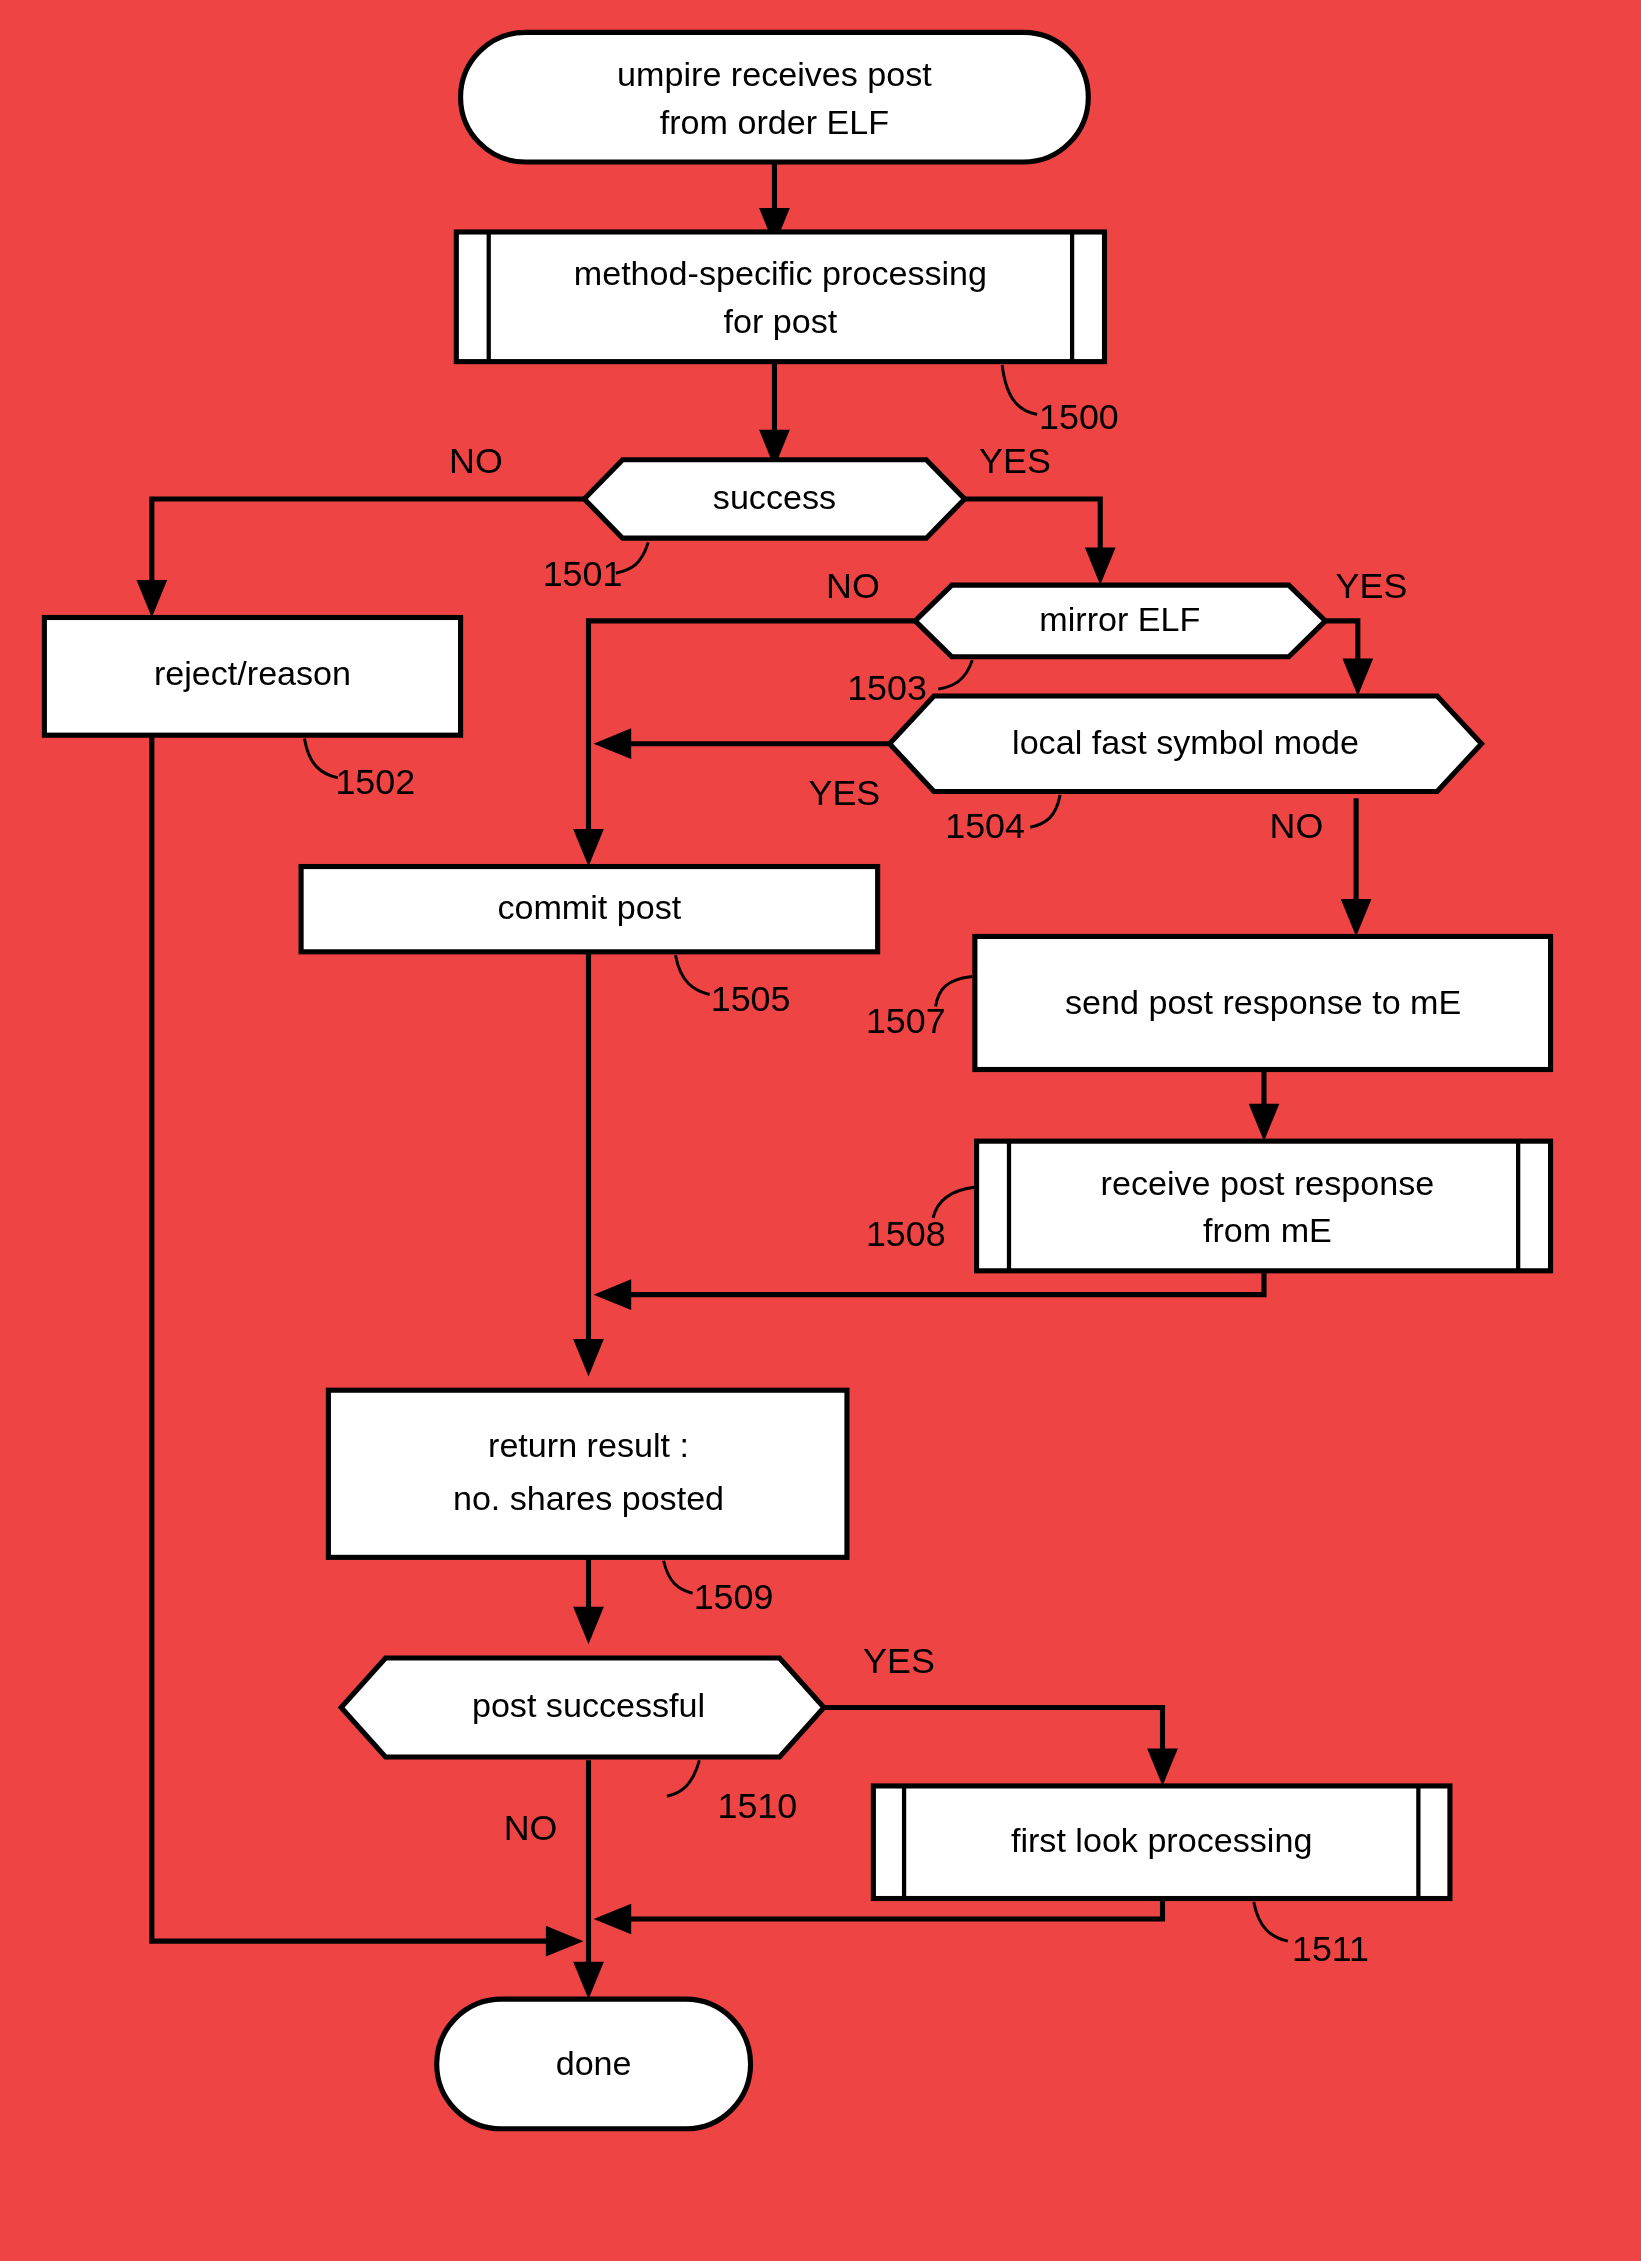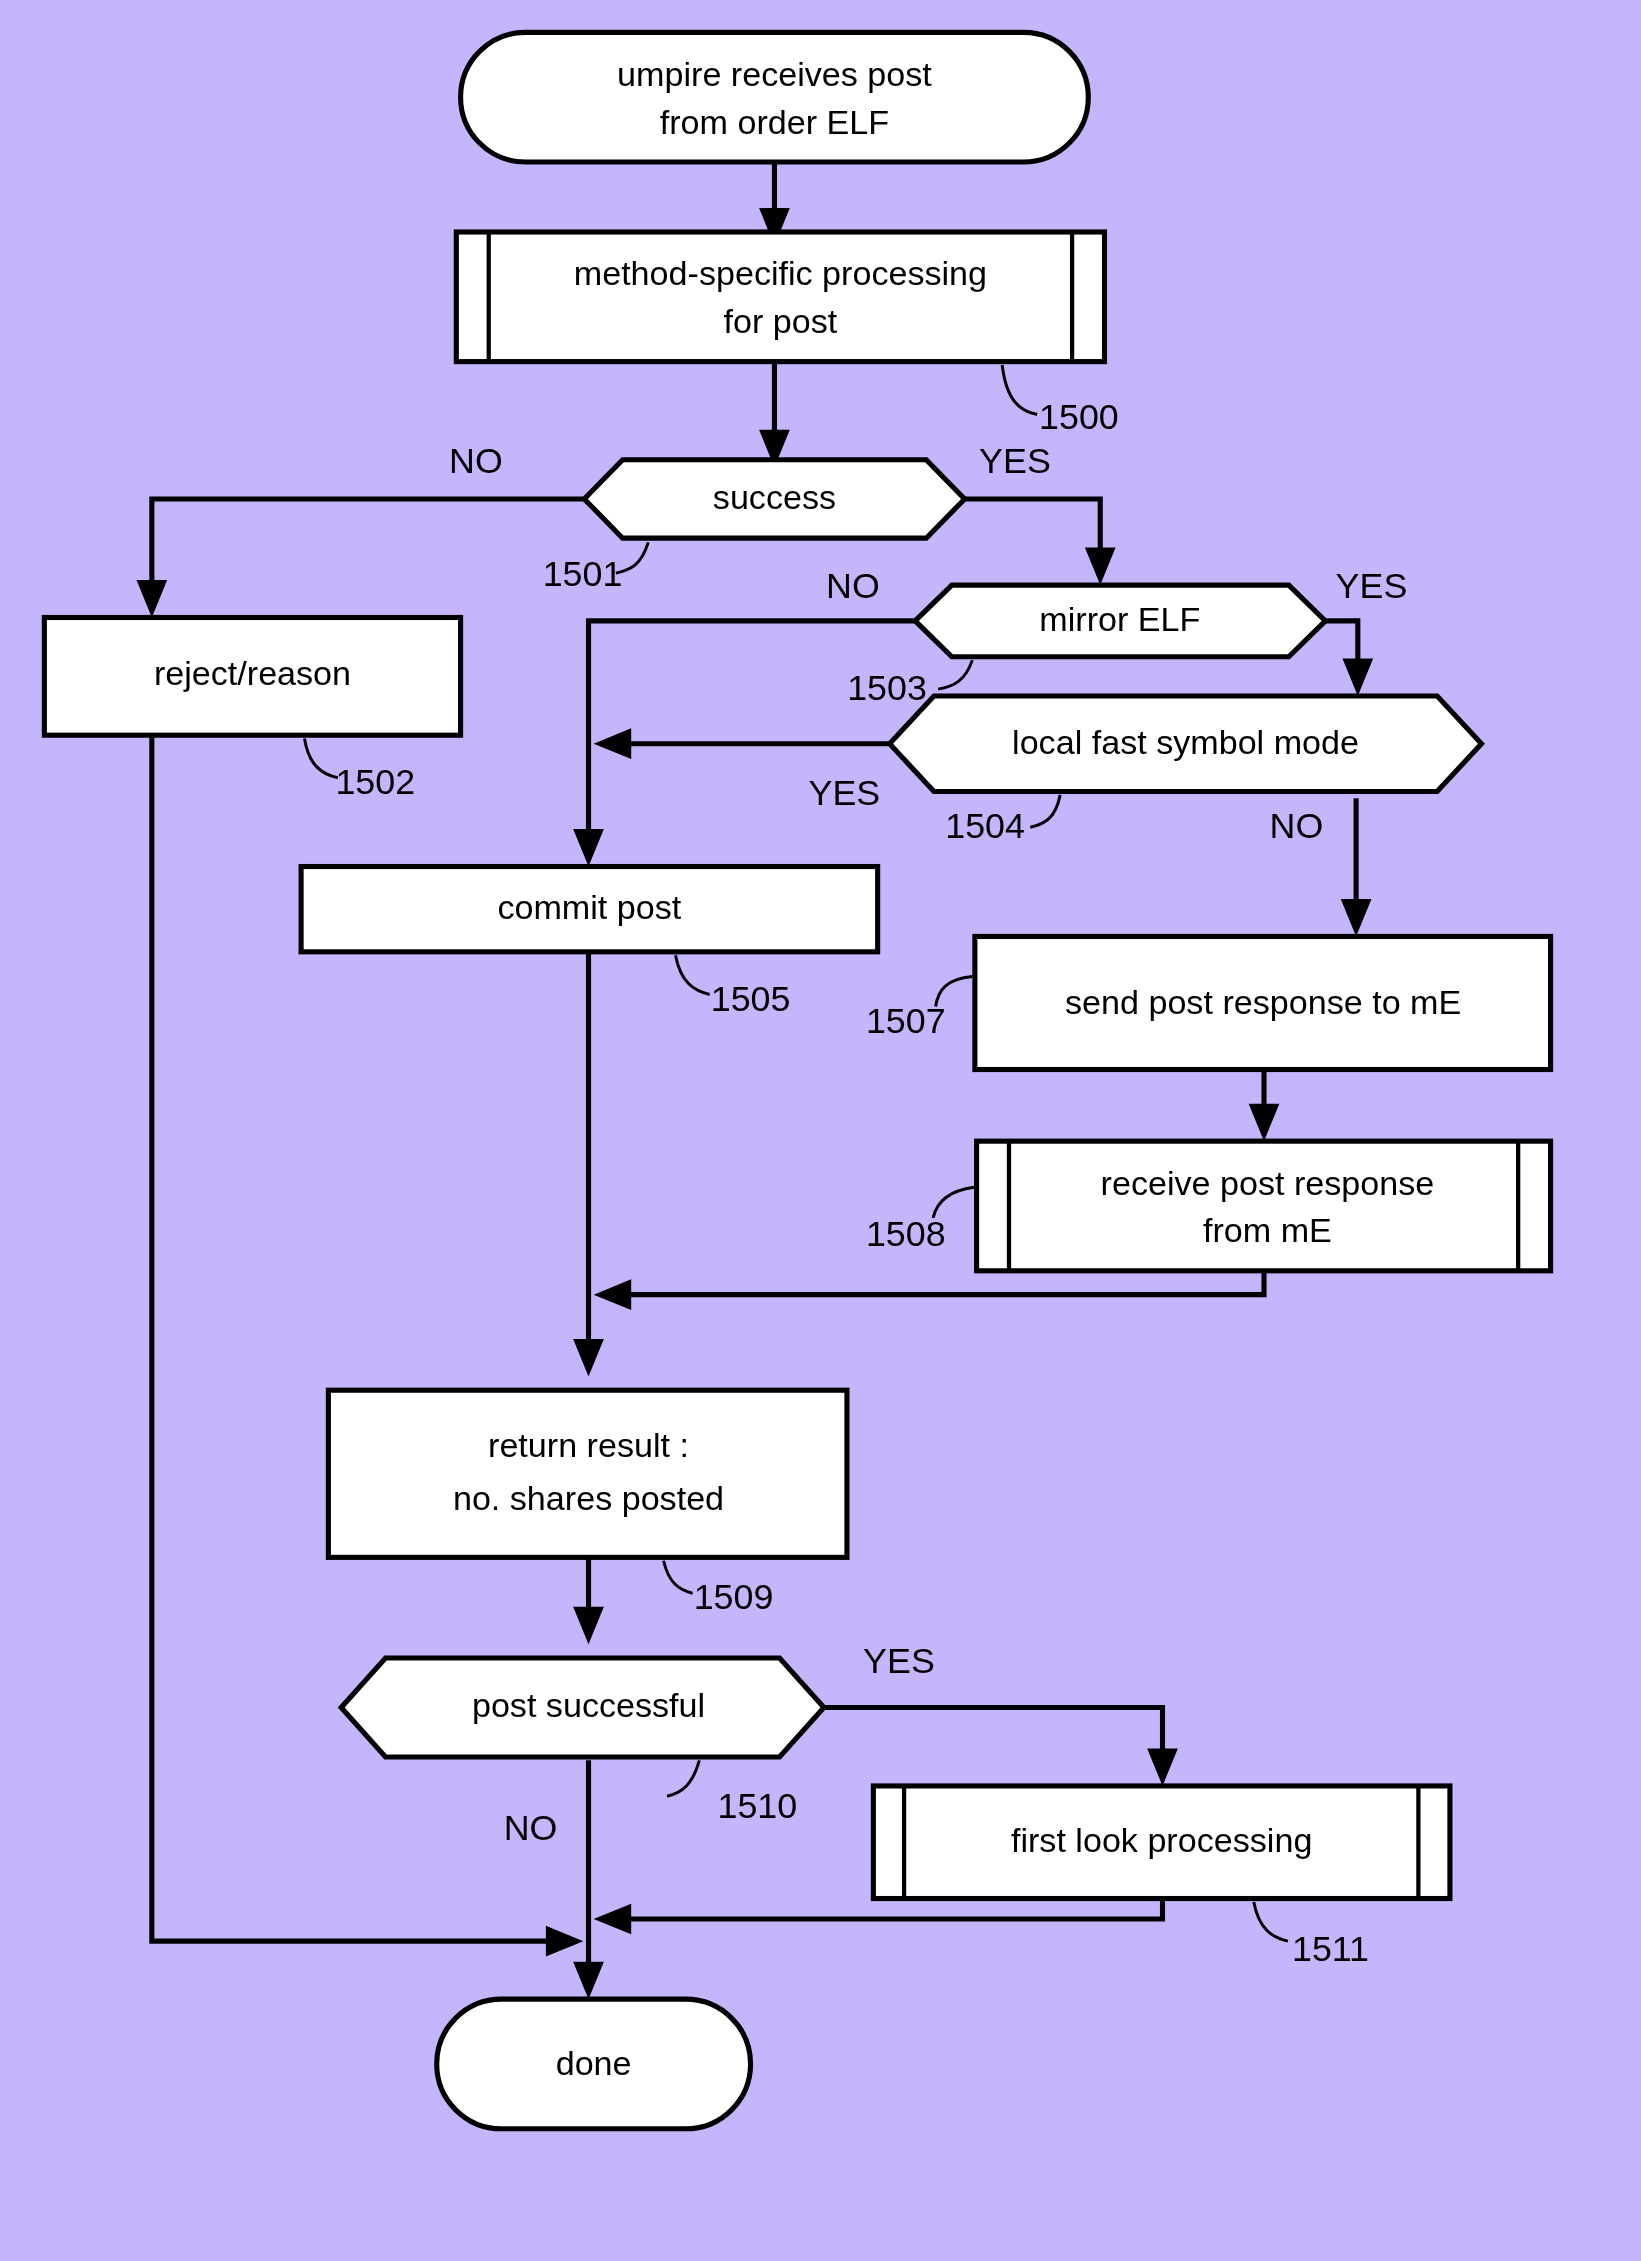--- a/index.html
+++ b/index.html
@@ -5,21 +5,21 @@
 <style>
   html, body {
     margin: 0;
     padding: 0;
     background: #ffffff;
   }
   #page {
     position: relative;
     width: 1641px;
     height: 2261px;
-    background: #c4b5fd;
+    background: #ef4444;
     font-family: "Liberation Sans", sans-serif;
   }
   svg#flow {
     display: block;
     width: 1641px;
     height: 2261px;
   }
   .shape-outline {
     fill: #ffffff;
     stroke: #000000;

